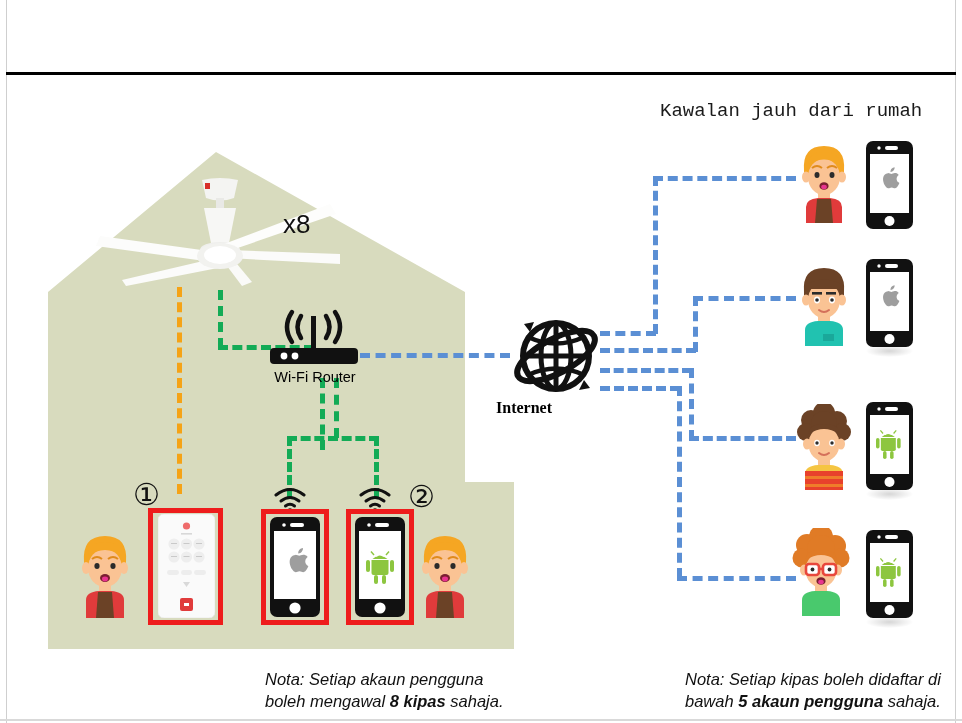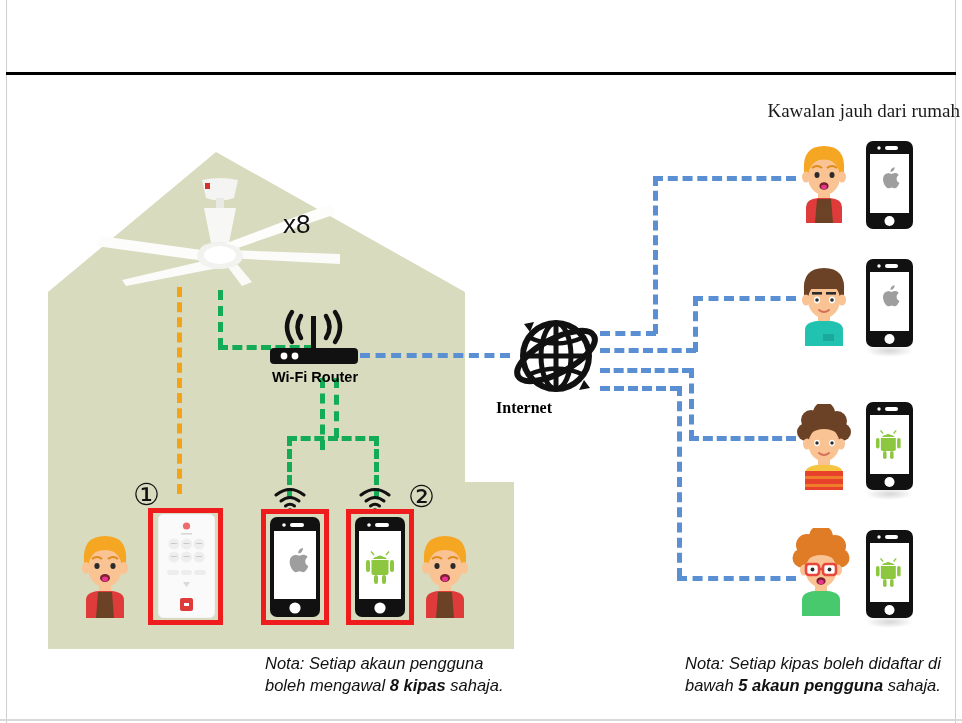--- a/index.html
+++ b/index.html
@@ -43,21 +43,21 @@
   .dash-v{width:0;border-left-width:5px;border-left-style:dashed;}
   .dash-h{height:0;border-top-width:5px;border-top-style:dashed;}
   .g{border-color:#13ab56;}
   .o{border-color:#f5a316;}
   .b{border-color:#5b8fd4;}
 
   
   .router{position:absolute;left:266px;top:308px;width:96px;height:62px;}
   .router-label{
     position:absolute;left:250px;top:369px;width:130px;text-align:center;
-    font-size:14.5px;font-weight:bold;color:#000;
+    font-size:14.5px;font-weight:normal;color:#000;
     font-family:"Liberation Sans", sans-serif;
   }
 
   
   .globe{position:absolute;left:508px;top:310px;width:96px;height:92px;}
   .globe-label{
     position:absolute;left:496px;top:399px;width:120px;text-align:left;
     font-size:16px;font-weight:bold;color:#000;
     font-family:"Liberation Serif", serif;
   }
@@ -78,27 +78,27 @@
   .remote{position:absolute;left:158px;top:514px;width:57px;height:104px;}
 
   
   .phone{position:absolute;}
 
   
   .person{position:absolute;}
 
   
   .remote-head{
-    position:absolute;left:660px;top:100px;width:300px;text-align:right;
+    position:absolute;left:660px;top:100px;width:300px;text-align:left;
     font-size:19px;color:#1a1a1a;
-    font-family:Liberation Serif, serif;
+    font-family:Liberation Mono, monospace;
   }
   .note{
     position:absolute;font-style:italic;font-size:16.5px;color:#111;
-    line-height:22px;font-family:"Liberation Sans", sans-serif;
+    line-height:22px;font-family:"Liberation Sans", sans-serif;margin-top:16px;
   }
   .note b{font-weight:bold;font-style:italic;}
   .note-left{left:265px;top:652px;width:250px;}
   .note-right{left:685px;top:652px;width:285px;}
 
   .shadow{
     position:absolute;border-radius:50%;
     background:radial-gradient(ellipse at center, rgba(0,0,0,0.16) 0%, rgba(0,0,0,0) 72%);
   }
 </style>

